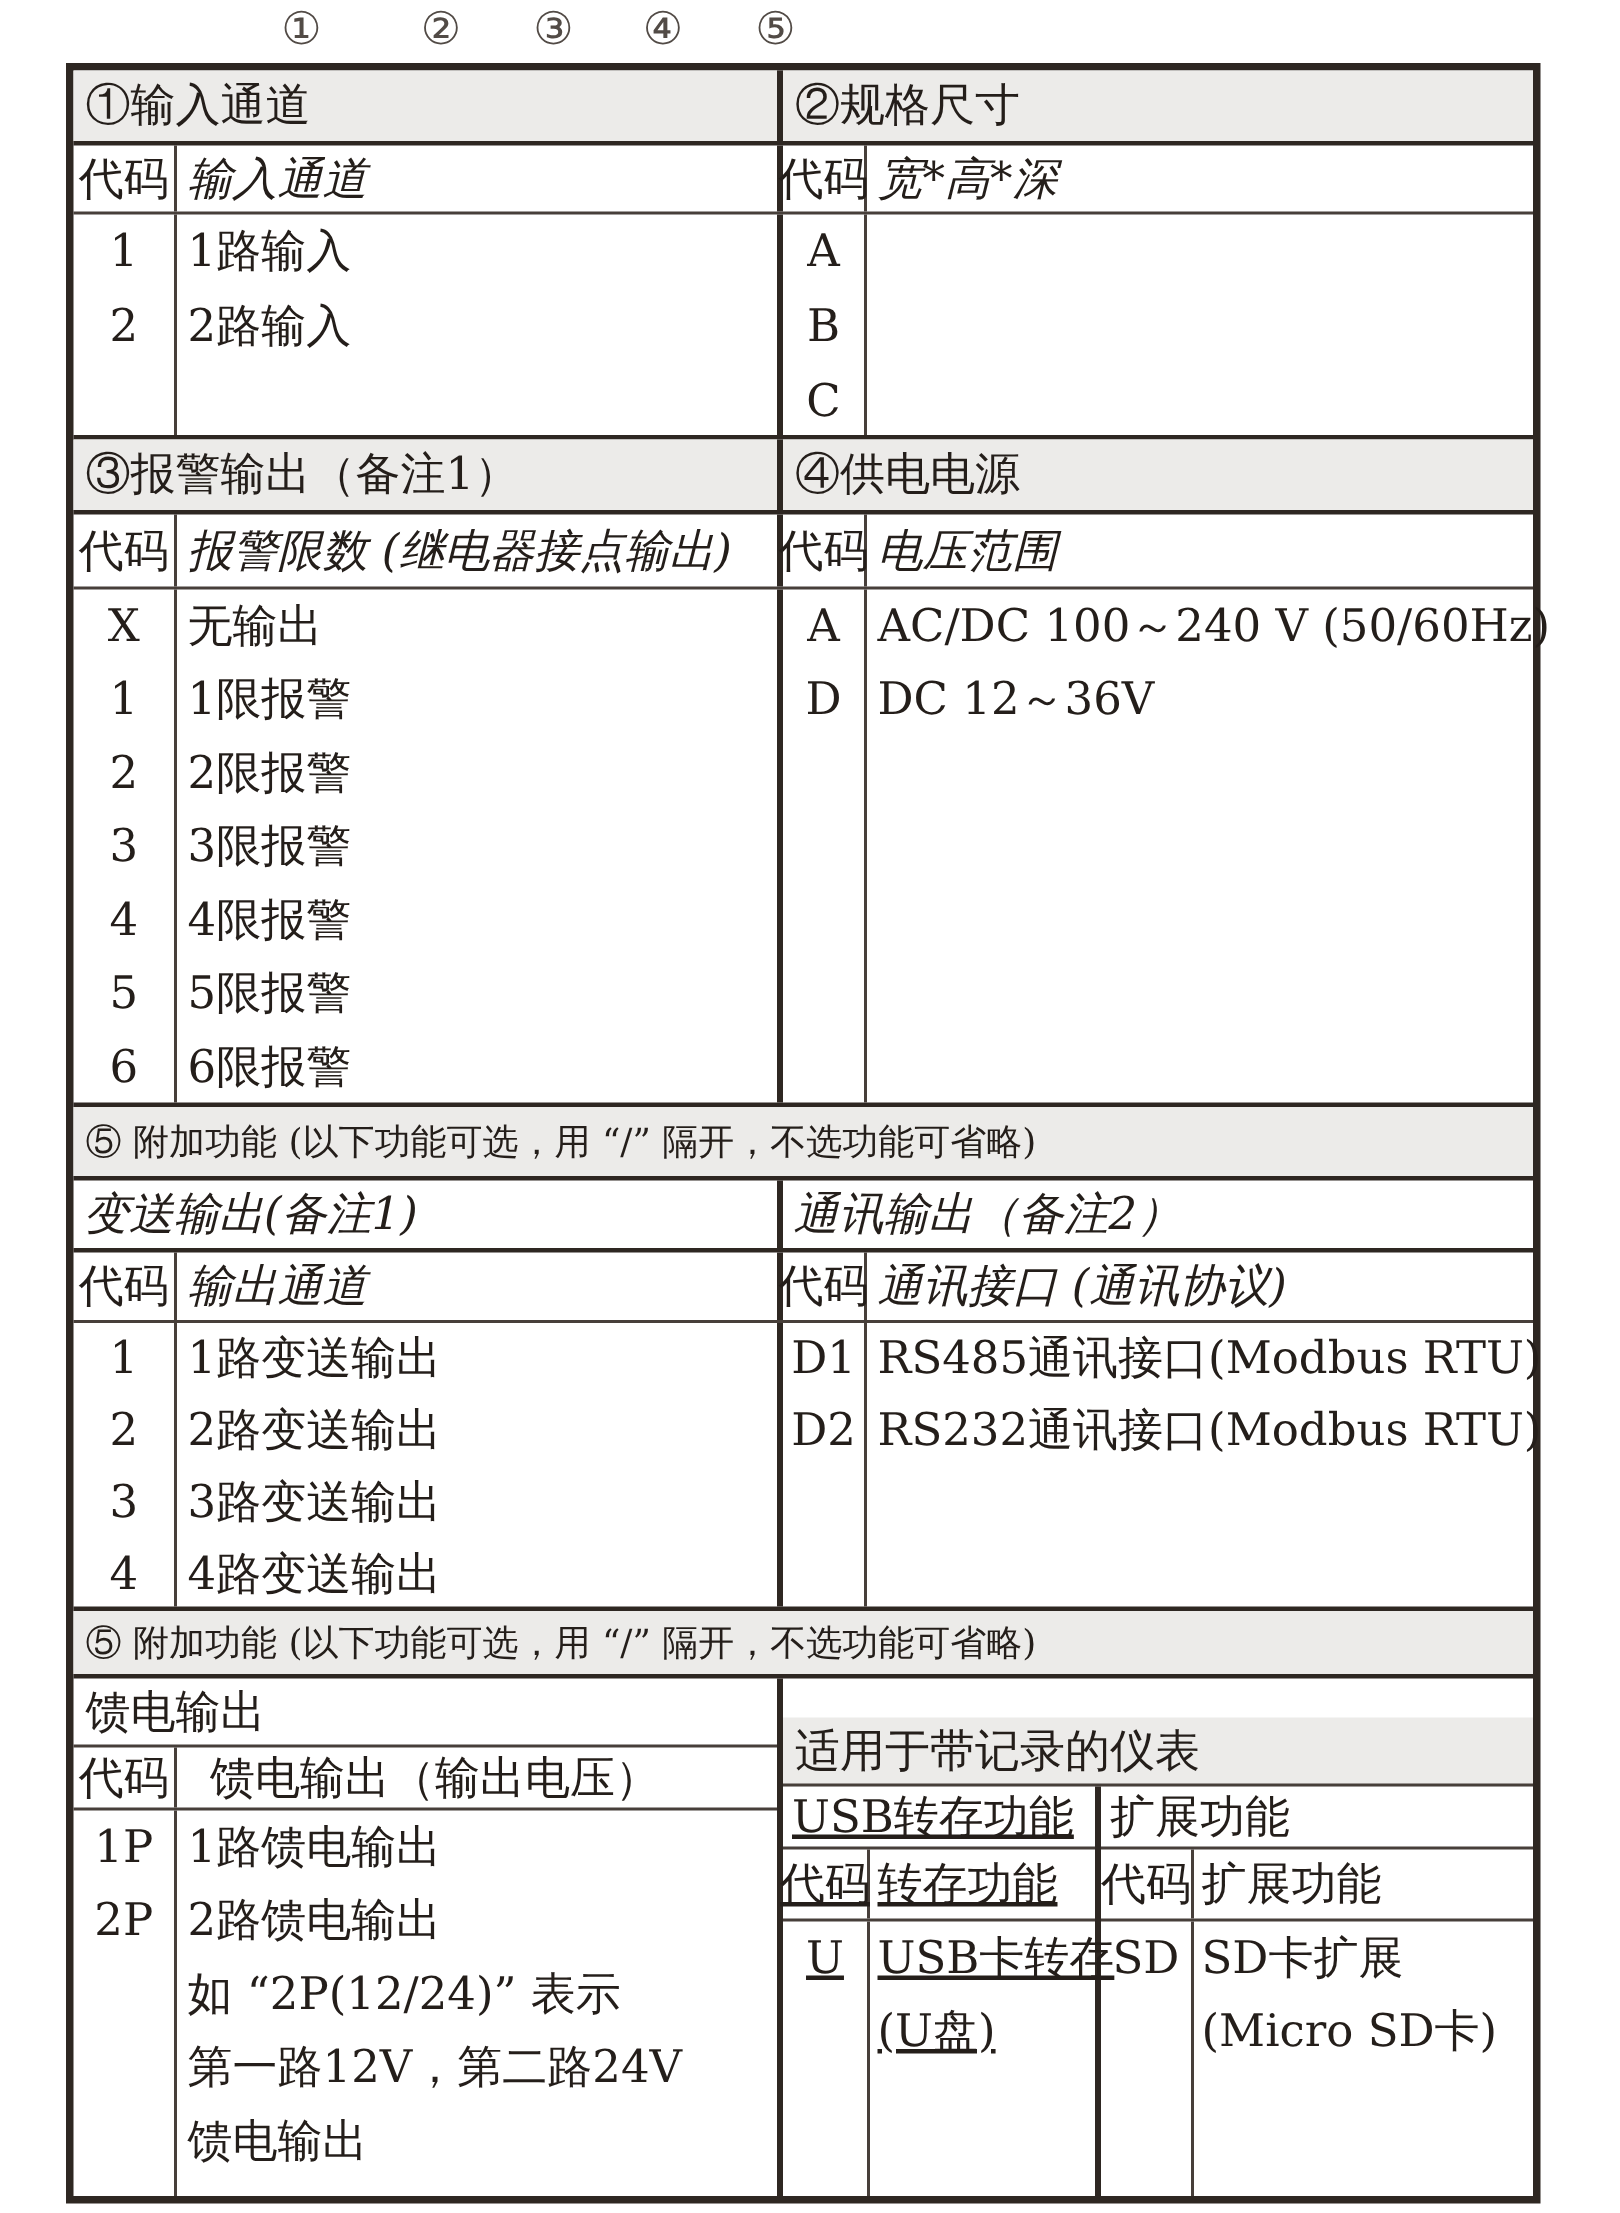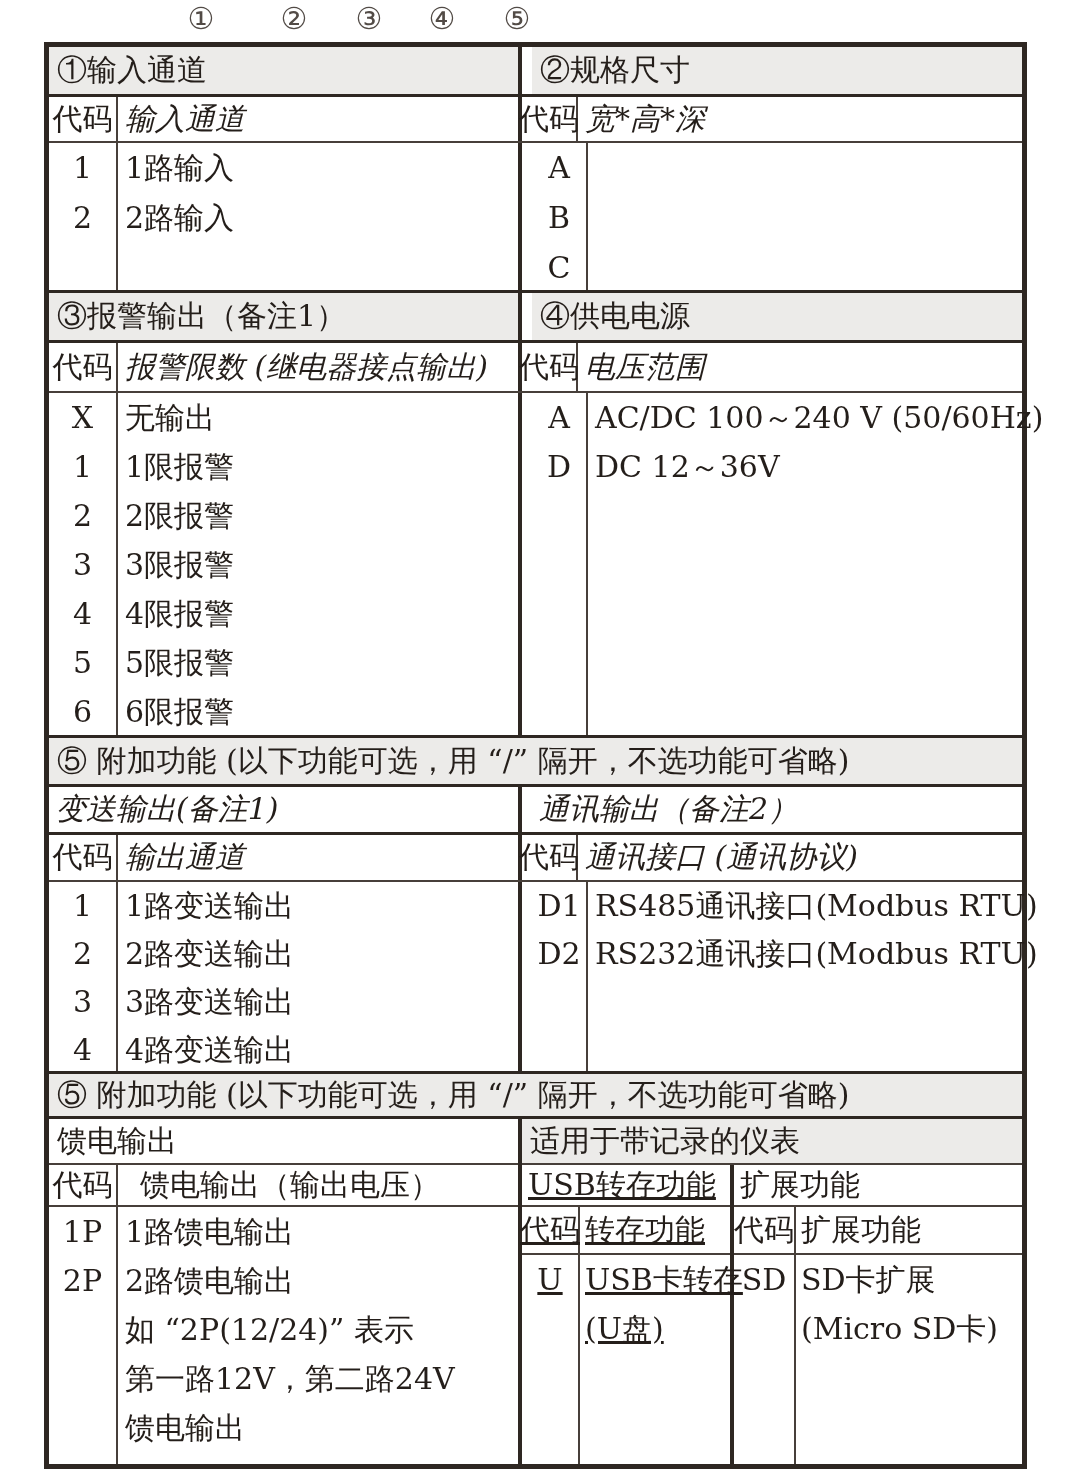--- a/index.html
+++ b/index.html
@@ -17,21 +17,21 @@
   }
   
   .mk{position:absolute;top:1px;width:34px;text-align:center;
       font-size:30px;color:#524b46;}
   
   .t{position:absolute;left:44px;top:42px;width:983px;height:1427px;
      border:5px solid var(--bd);display:flex;flex-direction:column;background:#fff;}
   .row{display:flex;flex:0 0 auto;min-height:0;}
   .lh{width:473px;flex:0 0 473px;border-right:4px solid var(--bd);display:flex;min-width:0;}
   .rh{flex:1;display:flex;min-width:0;}
-  .bb3{border-bottom:3px solid var(--bd);gap:10px;}
+  .bb3{border-bottom:3px solid var(--bd);}
   .bb2{border-bottom:2px solid var(--bd2);}
   .h50{height:50px}.h46{height:46px}.h150{height:150px}.h345{height:345px}
   .h48{height:48px}.h47{height:47px}.h192{height:192px}.h45{height:45px}
   
   .bt{background:var(--gray);display:flex;align-items:center;padding-left:8px;
       width:100%;white-space:nowrap;}
   .bandfull{background:var(--gray);display:flex;align-items:center;padding-left:8px;
       white-space:nowrap;}
   
   .cc{flex:0 0 auto;border-right:2px solid var(--bd2);text-align:center;min-width:0;}
@@ -42,21 +42,21 @@
   .hdrrow .dc{justify-content:flex-start;padding-left:7px;font-style:italic;}
   .ln{height:50px;line-height:50px;white-space:nowrap;}
   .cc .ln{text-align:center;}
   .dc .ln{padding-left:7px;text-align:left;}
   .h345 .ln{height:49px;line-height:49px;}
   .h192 .ln{height:48px;line-height:48px;}
   
   .bottom{flex:1;display:flex;min-height:0;}
   .bl{width:473px;flex:0 0 473px;border-right:4px solid var(--bd);
       display:flex;flex-direction:column;min-width:0;}
-  .br{flex:1;display:flex;flex-direction:column;min-width:0;}
+  .br{flex:1;display:flex;flex-direction:column;min-width:0;margin-top:26px;}
   .titlebar{height:46px;flex:0 0 46px;display:flex;align-items:center;
       padding-left:8px;border-bottom:2px solid var(--bd2);white-space:nowrap;}
   .titlebar.gray{background:var(--gray);}
   .bl .hdrrow2{height:42px;flex:0 0 42px;border-bottom:2px solid var(--bd2);display:flex;}
   .hdrrow2 .cc,.hdrrow2 .dc{display:flex;align-items:center;white-space:nowrap;}
   .hdrrow2 .cc{justify-content:center;}
   .hdrrow2 .dc{padding-left:22px;}
   .bodyrow{flex:1;display:flex;min-height:0;}
   .b49 .ln{height:49px;line-height:49px;}
   .subcols{flex:1;display:flex;min-height:0;}
@@ -65,21 +65,21 @@
   .sdc{flex:1;display:flex;flex-direction:column;min-width:0;}
   .sub .subtitle{height:42px;flex:0 0 42px;display:flex;align-items:center;
        padding-left:6px;border-bottom:2px solid var(--bd2);white-space:nowrap;}
   .sub .subhdr{height:48px;flex:0 0 48px;border-bottom:2px solid var(--bd2);display:flex;}
   .sub .subhdr .cc,.sub .subhdr .dc{display:flex;align-items:center;white-space:nowrap;}
   .sub .subhdr .cc{justify-content:center;}
   .sub .subhdr .dc{padding-left:5px;}
   .ccU{width:58px;flex-basis:58px;}
   .ccS{width:62px;flex-basis:62px;}
   .sub .dc .ln{padding-left:5px;}
-  .band5{font-size:30px;}
+  .band5{font-size:24px;}
 </style>
 </head>
 <body>
 
 <div class="page">
 
   <span class="mk" style="left:184px">①</span>
   <span class="mk" style="left:277px">②</span>
   <span class="mk" style="left:352px">③</span>
   <span class="mk" style="left:425px">④</span>

